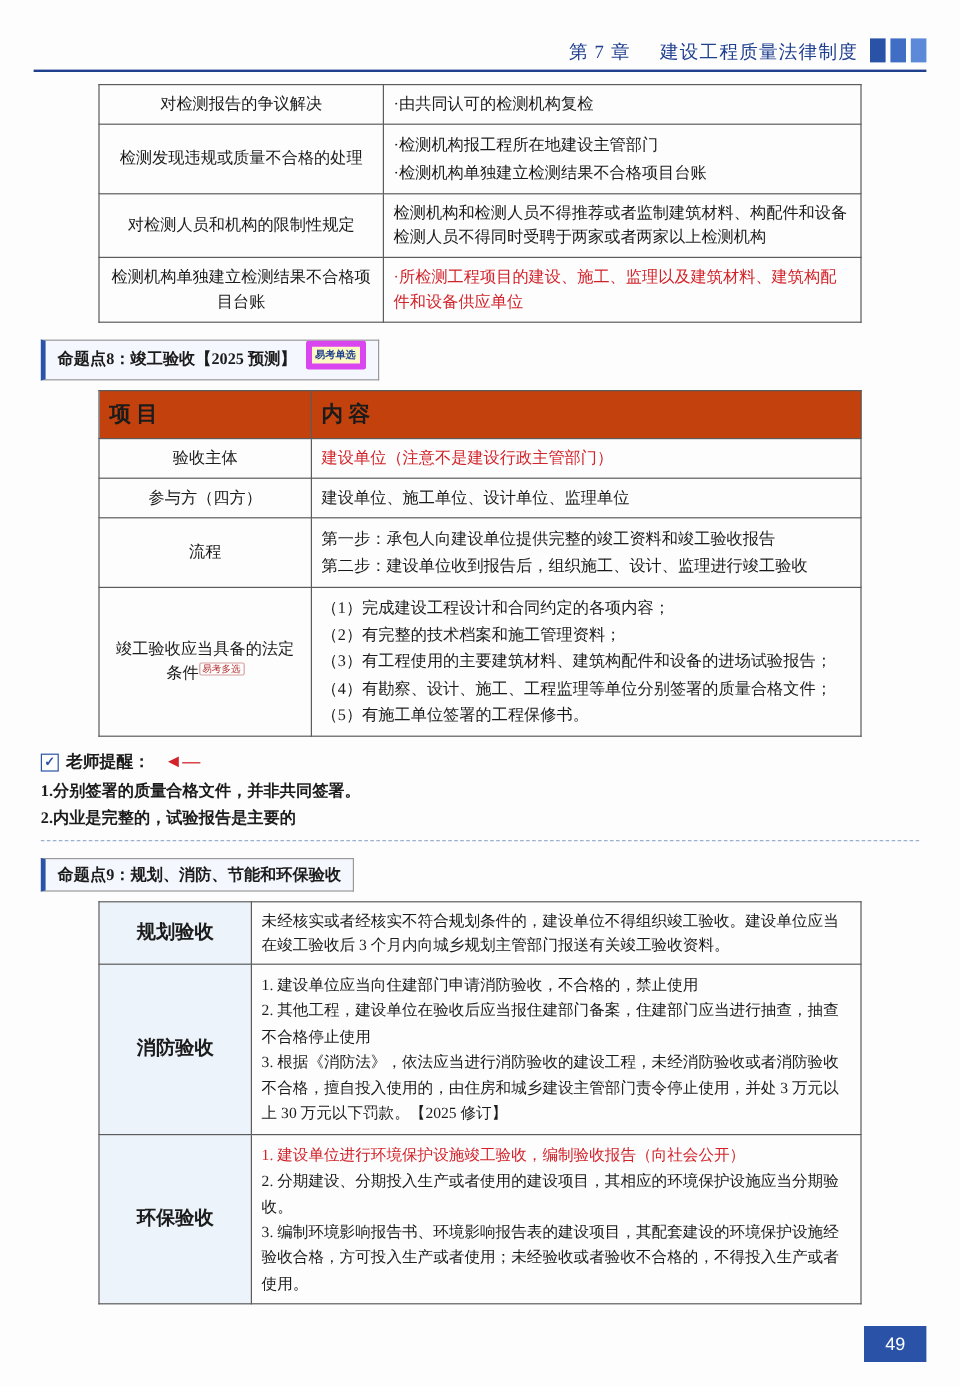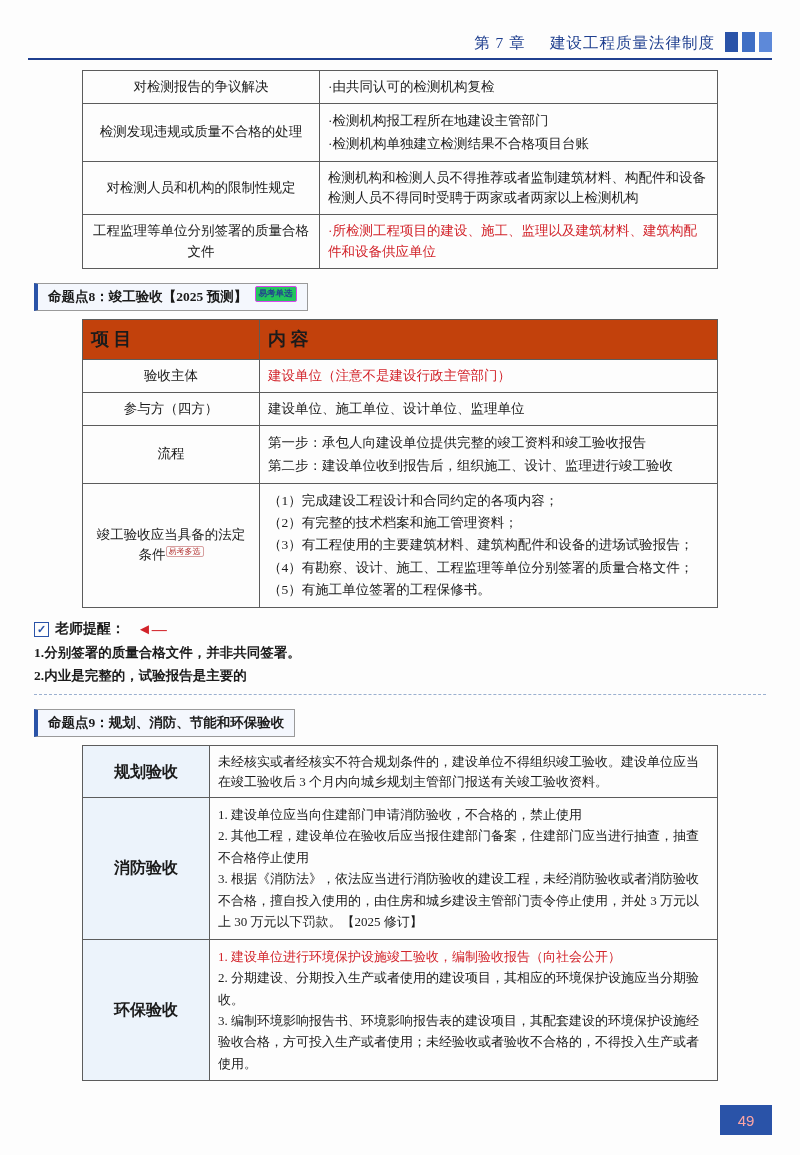--- a/index.html
+++ b/index.html
@@ -69,22 +69,22 @@
     background:#f4f7fd;
     font-size:13.5px;
     font-weight:bold;
     padding:4px 10px 4px 10px;
     margin:0;
     position:relative;
   }
   .sec-wrap{margin:14px 0 8px 34px;display:flex;align-items:center;}
   .tag{
     display:inline-block;
-    background:#22c55e;
-    border:1px solid #d946ef;
+    background:#fef9c3;
+    border:5px solid #d946ef;
     color:#23438f;
     font-size:8.5px;
     padding:1px 3px;
     margin-left:4px;
     border-radius:2px;
     vertical-align:middle;
     transform:translateY(-4px);
     font-family:"Liberation Sans",sans-serif;
   }
   .minitag{
@@ -121,21 +121,21 @@
   
   .t3 td{font-size:13px;padding:7px 9px;}
   .t3 .lbl{background:#ecf3fb;text-align:center;font-weight:bold;font-size:16px;}
   .num{display:block;line-height:1.65;}
 
   .page-num{
     position:absolute;
     right:28px;bottom:20px;
     width:52px;height:30px;
     background:#2a53a8;
-    color:#fca5a5;
+    color:#ffffff;
     font-size:15px;
     display:flex;align-items:center;justify-content:center;
     font-family:"Liberation Sans",sans-serif;
   }
   .pad{height:10px;}
 </style>
 </head>
 <body>
 
 <div class="page">
@@ -168,21 +168,21 @@
       <td>
         <span class="num">·检测机构报工程所在地建设主管部门</span>
         <span class="num">·检测机构单独建立检测结果不合格项目台账</span>
       </td>
     </tr>
     <tr>
       <td class="c">对检测人员和机构的限制性规定</td>
       <td>检测机构和检测人员不得推荐或者监制建筑材料、构配件和设备检测人员不得同时受聘于两家或者两家以上检测机构</td>
     </tr>
     <tr>
-      <td class="c">工程监理等单位分别签署的质量合格文件</td>
+      <td class="c">检测机构单独建立检测结果不合格项目台账</td>
       <td>
         <span class="red">·所检测工程项目的建设、施工、监理以及建筑材料、建筑构配件和设备供应单位</span>
       </td>
     </tr>
   </tbody>
     </table>
 
   <div class="sec-wrap">
     <div class="sec-label">
       <span>命题点8：竣工验收【2025 预测】</span>

